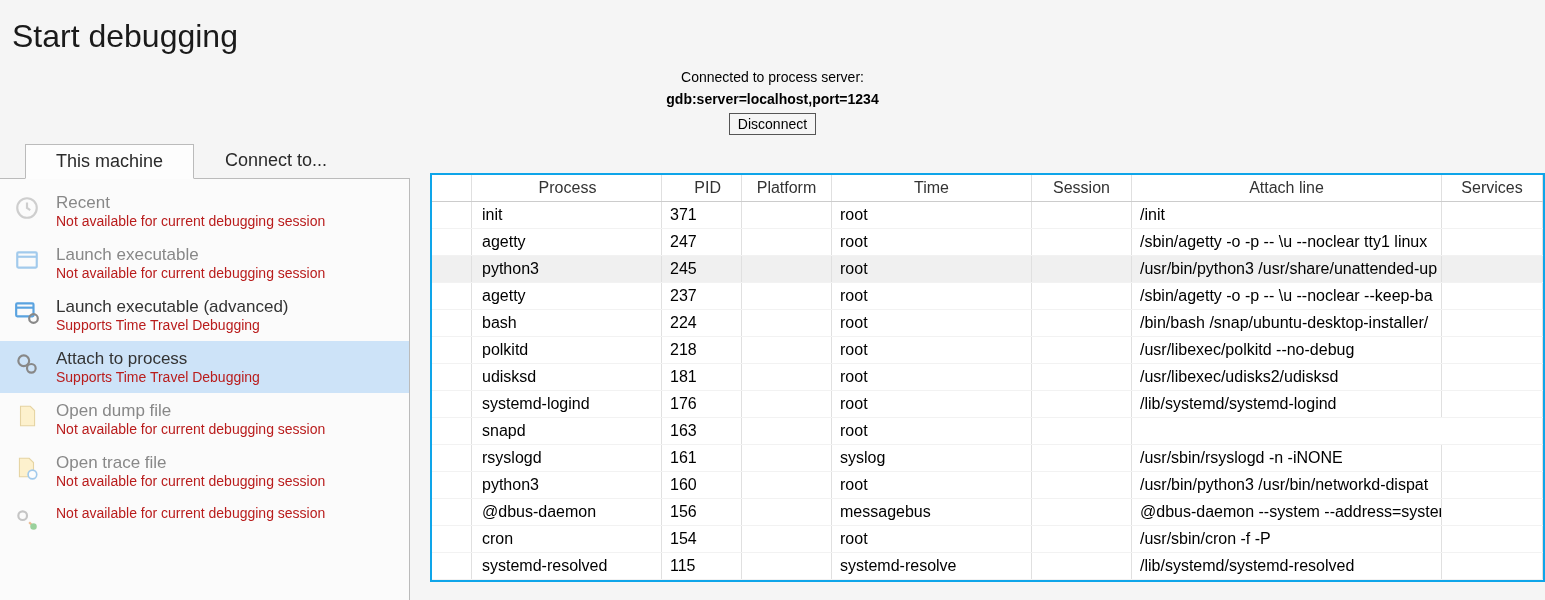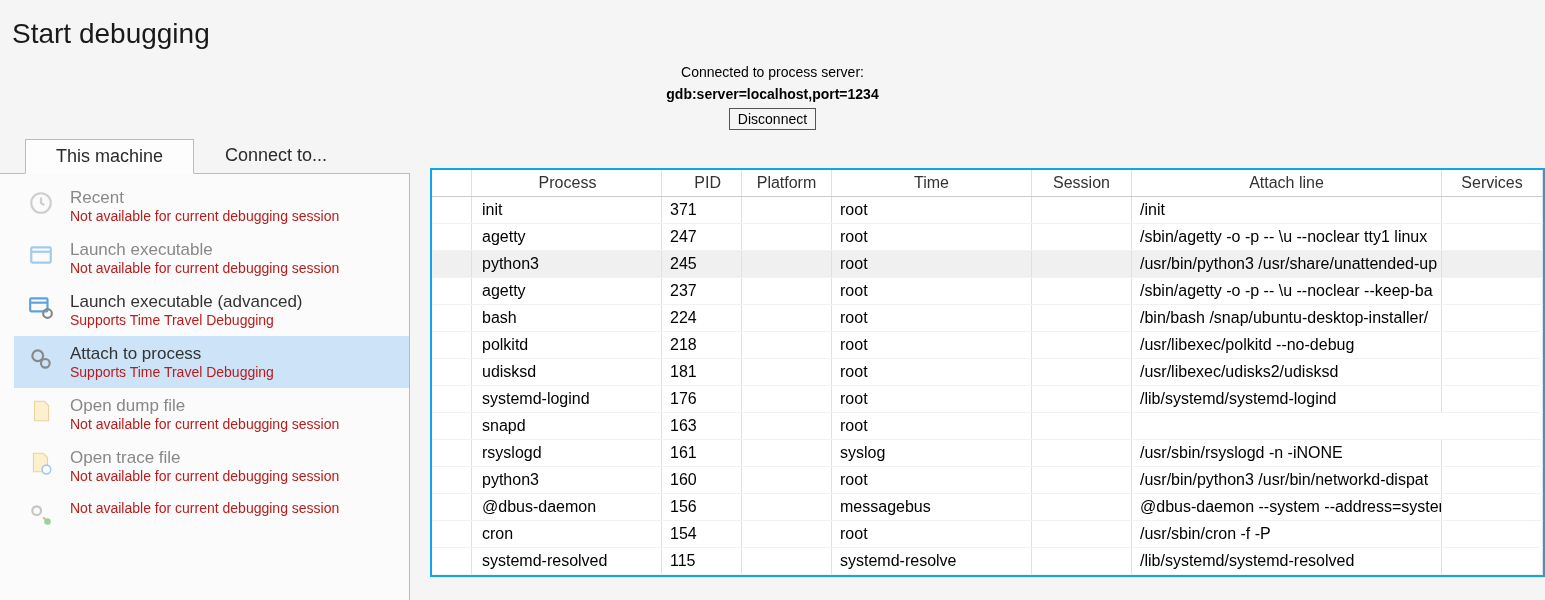--- a/index.html
+++ b/index.html
@@ -1,28 +1,28 @@
 <!DOCTYPE html>
 <html><head>
 <meta charset="utf-8">
 <style>
   * { box-sizing: border-box; margin: 0; padding: 0; }
   html, body { width: 1545px; height: 600px; font-family: "Segoe UI", Arial, sans-serif; background: #f5f5f5; color: #000; overflow: hidden; }
   .page { display: flex; flex-direction: column; height: 100%; }
-  .title { font-size: 28px; font-weight: 300; padding: 18px 12px 14px 12px; color: #1a1a1a; }
+  .title { font-size: 32px; font-weight: 300; padding: 18px 12px 14px 12px; color: #1a1a1a; }
   .conn-row { display: flex; align-items: center; gap: 6px; padding: 0 12px 8px 12px; font-size: 14px; flex-direction: column; }
   .conn-row .val { font-weight: 700; }
   .disc-btn { border: 1px solid #555; background: #f5f5f5; padding: 2px 8px; font-size: 14px; cursor: pointer; }
   .main { display: flex; flex: 1; min-height: 0; }
   .tabs { display: flex; padding-left: 25px; }
   .tab { font-size: 18px; padding: 6px 30px; border: 1px solid transparent; cursor: pointer; color: #2a2a2a; }
   .tab.active { background: #fdfdfd; border-color: #bbb; border-bottom-color: #fdfdfd; position: relative; top: 1px; z-index: 2; }
   .left-wrap { width: 410px; display: flex; flex-direction: column; }
   .left-pane { flex: 1; border-top: 1px solid #bbb; border-right: 1px solid #bbb; background: #fbfbfb; padding-top: 6px; }
-  .nav-item { display: flex; align-items: flex-start; gap: 14px; padding: 8px 12px; cursor: pointer; margin-left: 14px; }
+  .nav-item { display: flex; align-items: flex-start; gap: 14px; padding: 8px 12px; cursor: pointer; }
   .nav-item .icon { width: 30px; height: 30px; flex: 0 0 30px; display: flex; align-items: center; justify-content: center; opacity: 0.55; }
   .nav-item .texts { display: flex; flex-direction: column; }
   .nav-item .label { font-size: 17px; color: #333; }
   .nav-item .sub { font-size: 14px; color: #b91c1c; }
   .nav-item.dis .label { color: #888; }
   .nav-item.en .icon { opacity: 1; }
   .nav-item.sel { background: #cde3f8; }
   .right-pane { flex: 1; padding: 30px 0 0 20px; min-width: 0; }
   .grid { border: 2px solid #0ea5e9; background: #fff; width: 100%; font-size: 16px; }
   .ghead { display: flex; background: #fff; border-bottom: 1px solid #ccc; }

